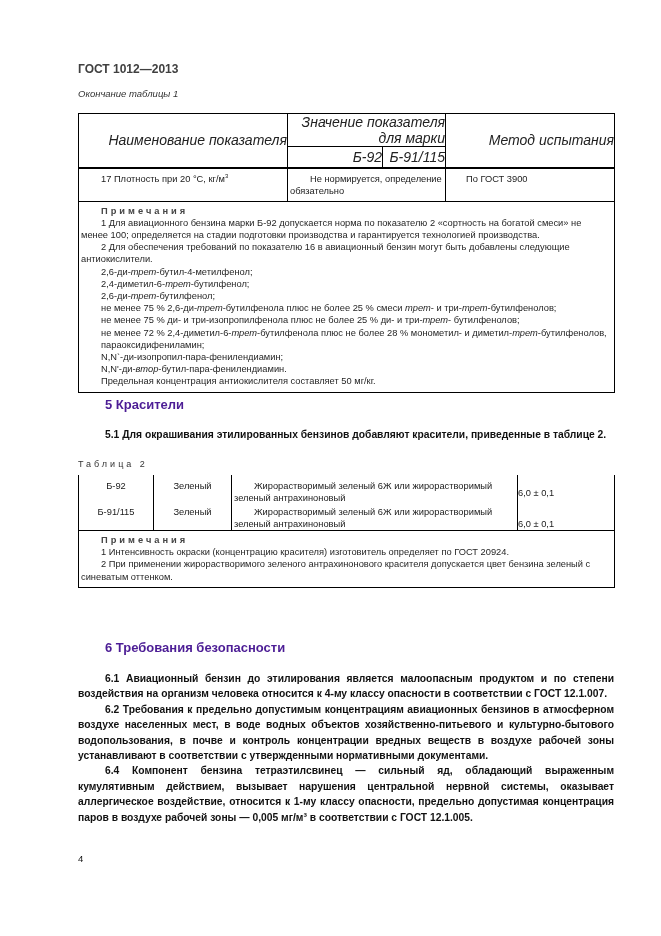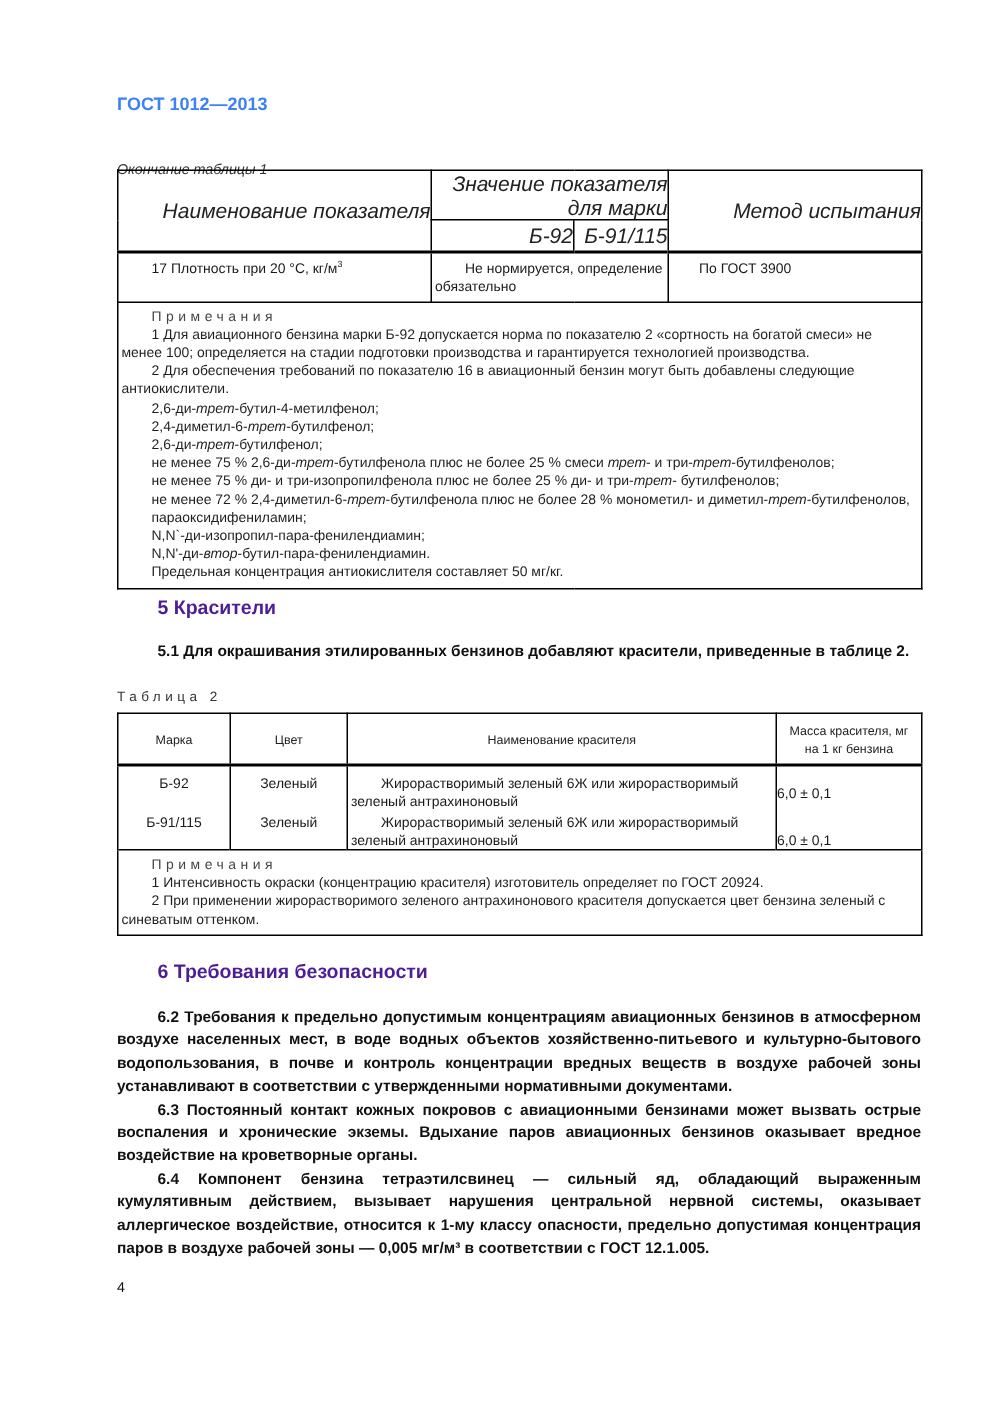--- a/index.html
+++ b/index.html
@@ -1,37 +1,37 @@
 <!DOCTYPE html>
 <html><head>
 <meta charset="utf-8">
 <style>
   html, body { margin: 0; padding: 0; background: #ffffff; }
   body { width: 661px; height: 936px; position: relative; overflow: hidden; color: #1a1a1a; font-family: "Liberation Sans", sans-serif; }
   .abs { position: absolute; }
-  .doc-header { left: 78px; top: 62px; font-size: 12px; font-weight: bold; color: #3b82f6; }
-  .caption-italic { left: 78px; top: 108px; font-size: 9.5px; font-style: italic; color: #333; }
+  .doc-header { left: 78px; top: 62px; font-size: 12px; font-weight: bold; color: #404040; }
+  .caption-italic { left: 78px; top: 88px; font-size: 9.5px; font-style: italic; color: #333; }
 
   table { border-collapse: collapse; position: absolute; left: 78px; width: 536px; table-layout: fixed; }
   td, th { border: 1px solid #000; padding: 0; font-weight: normal; vertical-align: middle; }
   .t1 { top: 113px; }
   .t1 th { font-size: 14px; color: #222; text-align: right; font-style: italic; }
   .t1 .h1 { height: 26px; }
   .t1 .h2 { height: 21px; }
   .t1 .thick-bottom th { border-bottom: 2px solid #000; }
   .t1 .rowcell { font-size: 9.3px; height: 28px; vertical-align: top; padding-top: 4px; line-height: 12px; }
   .t1 .c0 { padding-left: 22px; }
   .t1 .c1 { padding-left: 2px; text-indent: 20px; }
   .t1 .c3 { padding-left: 20px; }
   sup { font-size: 6px; vertical-align: super; line-height: 0; }
 
   .notes { font-size: 9.3px; line-height: 12.2px; padding: 3px 4px 4px 2px; vertical-align: top; color: #1f1f1f; }
   .notes p { margin: 0; }
   .notes .ind { text-indent: 20px; }
-  .notes .sp { letter-spacing: 3px; color: #444; text-indent: 20px; }
+  .notes .sp { letter-spacing: 3px; color: #444; text-indent: 20px; font-weight: bold; }
   .it { font-style: italic; }
 
   .sec-title { left: 105px; font-size: 13px; font-weight: bold; color: #4c1d95; }
   .para { left: 78px; width: 536px; font-size: 10.3px; line-height: 15.4px; text-align: justify; color: #111; font-weight: bold; }
   .para p { margin: 0; text-indent: 27px; }
   .tab2-label { left: 78px; top: 459px; font-size: 9px; letter-spacing: 3px; color: #333; }
 
   .t2 { top: 475px; }
   .t2 th { font-size: 8.3px; color: #222; text-align: center; height: 33px; border-bottom: 2px solid #000; line-height: 12px; }
   .t2 td.body { font-size: 9.3px; border-bottom: none; border-top: none; vertical-align: top; line-height: 12px; }
@@ -99,26 +99,20 @@
 <div class="abs tab2-label">Таблица 2</div>
 
 <table class="t2">
   <colgroup>
     <col style="width:75px">
       <col style="width:78px">
       <col style="width:286px">
       <col style="width:97px">
   </colgroup>
   <tbody>
-      <tr>
-    <th>Марка</th>
-    <th>Цвет</th>
-    <th>Наименование красителя</th>
-    <th style="padding:0 4px;">Масса красителя, мг на 1 кг бензина</th>
-  </tr>
   <tr>
     <td class="body ctr" style="height:20px;">Б-92</td>
     <td class="body ctr">Зеленый</td>
     <td class="body name">
           <p>Жирорастворимый зеленый 6Ж или жирорастворимый зеленый антрахиноновый</p>
         </td>
     <td class="body mass" style="padding-top:12px;">6,0 ± 0,1</td>
   </tr>
   <tr>
     <td class="body ctr" style="height:24px;padding-top:2px;">Б-91/115</td>
@@ -133,18 +127,18 @@
       <p class="sp">Примечания</p>
       <p class="ind">1  Интенсивность окраски (концентрацию красителя) изготовитель определяет по ГОСТ  20924.</p>
       <p class="ind">2  При применении жирорастворимого зеленого антрахинонового красителя допускается цвет бензина зеленый с синеватым оттенком.</p>
     </td>
   </tr>
 </tbody>
   </table>
 
 <div class="abs sec-title" style="top:640px;">6  Требования безопасности</div>
 <div class="abs para" style="top:671px;">
+  <p>6.1  Авиационный бензин до этилирования является малоопасным продуктом и по степени воздействия на организм человека относится к 4-му классу опасности в соответствии с ГОСТ 12.1.007.</p>
   <p>6.2  Требования к предельно допустимым концентрациям авиационных бензинов в атмосферном воздухе населенных мест, в воде водных объектов хозяйственно-питьевого и культурно-бытового водопользования, в почве и контроль концентрации вредных веществ в воздухе рабочей зоны устанавливают в соответствии с утвержденными нормативными документами.</p>
-  <p>6.3  Постоянный контакт кожных покровов с авиационными бензинами может вызвать острые воспаления и хронические экземы. Вдыхание паров авиационных бензинов оказывает вредное воздействие на кроветворные органы.</p>
   <p>6.4  Компонент бензина тетраэтилсвинец — сильный яд, обладающий выраженным кумулятивным действием, вызывает нарушения центральной нервной системы, оказывает аллергическое воздействие, относится к 1-му классу опасности, предельно допустимая концентрация паров в воздухе рабочей зоны — 0,005 мг/м³ в соответствии с ГОСТ 12.1.005.</p>
 </div>
 
 <div class="abs page-num">4</div>
 
 </body></html>

